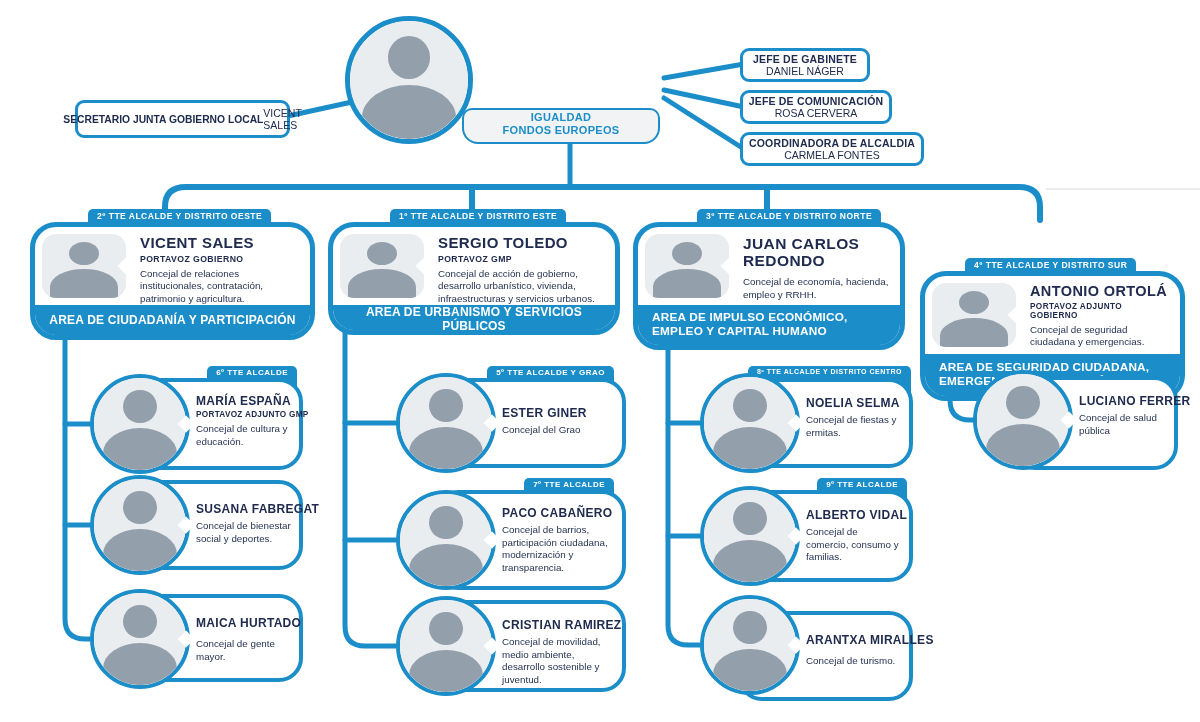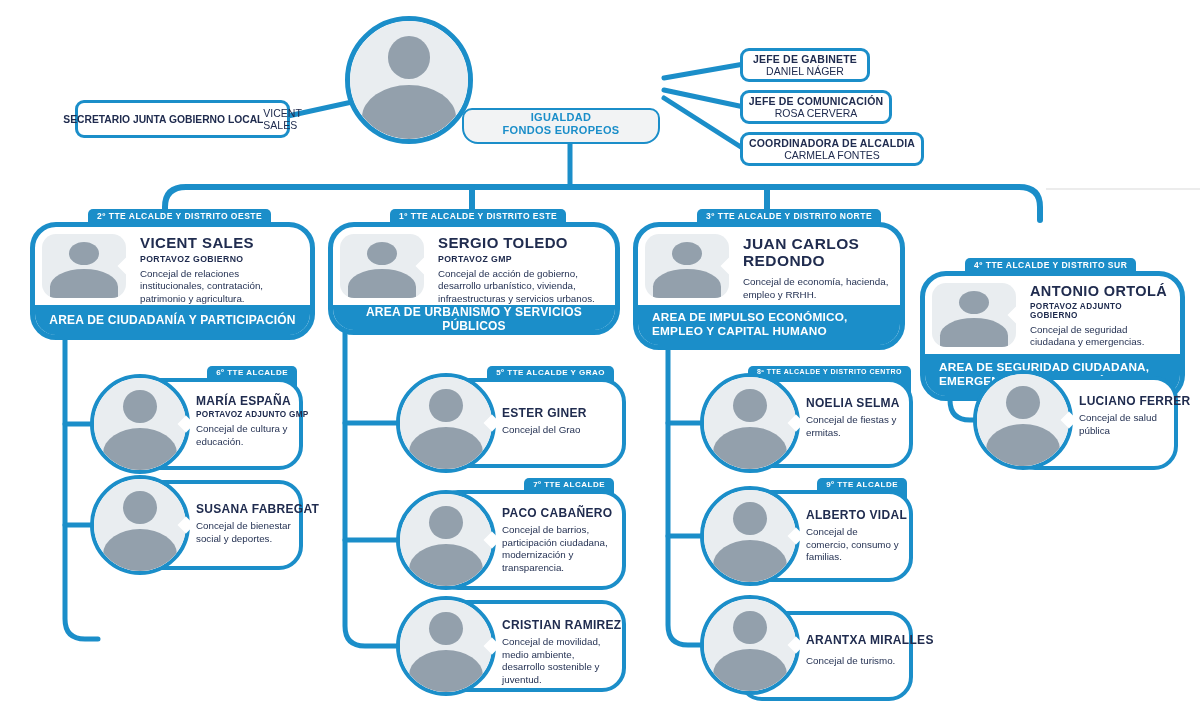--- a/index.html
+++ b/index.html
@@ -234,20 +234,32 @@
         <div class="mname">SUSANA FABREGAT</div>
         <div class="mdesc">Concejal de bienestar social y deportes.</div>
       </div>
     </div>
     <div class="mcircle" style="top:-5px;">
       <div class="avatar"></div>
       <div class="pointer"></div>
     </div>
   </div>
 
+  <div class="member" style="left:90px;top:594px;width:213px;height:96px;">
+    <div class="mcard" style="top:0;height:88px;">
+      <div class="mtext" style="padding-top:18px;">
+        <div class="mname">MAICA HURTADO</div>
+        <div class="mdesc" style="margin-top:8px;">Concejal de gente mayor.</div>
+      </div>
+    </div>
+    <div class="mcircle" style="top:-5px;">
+      <div class="avatar"></div>
+      <div class="pointer"></div>
+    </div>
+  </div>
 
   <div class="member" style="left:396px;top:366px;width:230px;height:114px;">
     <div class="mbadge" style="right:12px;">5º TTE ALCALDE Y GRAO</div>
     <div class="mcard" style="top:12px;height:90px;">
       <div class="mtext" style="padding-top:24px;">
         <div class="mname">ESTER GINER</div>
         <div class="mdesc">Concejal del Grao</div>
       </div>
     </div>
     <div class="mcircle" style="top:7px;">

